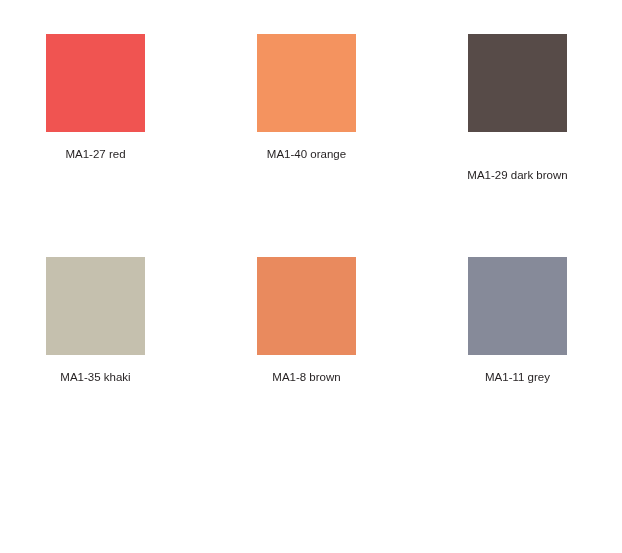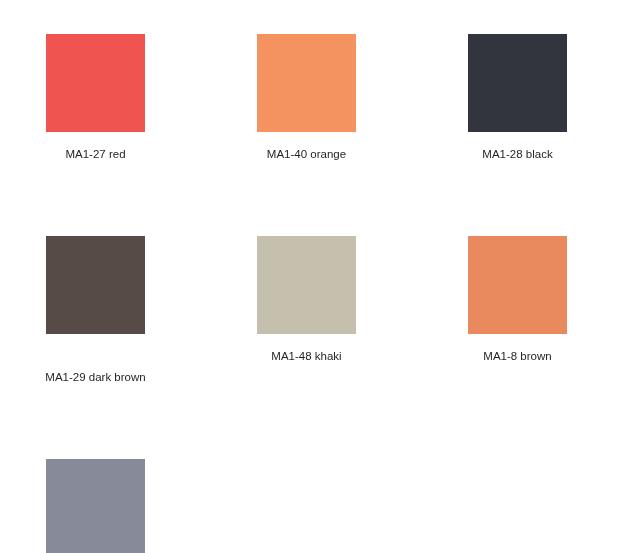--- a/index.html
+++ b/index.html
@@ -63,33 +63,29 @@
     <div class="swatch-cell">
       <span class="swatch-chip" style="background: rgb(240, 84, 81);"></span>
       <span class="swatch-label" style="color: rgb(35, 31, 32);">MA1-27 red</span>
     </div>
 
     <div class="swatch-cell">
       <span class="swatch-chip" style="background: rgb(244, 147, 95);"></span>
       <span class="swatch-label" style="color: rgb(35, 31, 32);">MA1-40 orange</span>
     </div>
 
-    <div class="swatch-cell">
-      <span class="swatch-chip" style="background: rgb(50, 53, 61);"></span>
-      <span class="swatch-label" style="color: rgb(35, 31, 32);">MA1-28 black</span>
-    </div>
 
     <div class="swatch-cell">
       <span class="swatch-chip" style="background: rgb(87, 75, 72);"></span>
       <span class="swatch-label" style="color: rgb(35, 31, 32); margin-top: 36px;">MA1-29 dark brown</span>
     </div>
 
     <div class="swatch-cell">
       <span class="swatch-chip" style="background: rgb(197, 192, 174);"></span>
-      <span class="swatch-label" style="color: rgb(35, 31, 32);">MA1-48 khaki</span>
+      <span class="swatch-label" style="color: rgb(35, 31, 32);">MA1-35 khaki</span>
     </div>
 
     <div class="swatch-cell">
       <span class="swatch-chip" style="background: rgb(233, 138, 94);"></span>
       <span class="swatch-label" style="color: rgb(35, 31, 32);">MA1-8 brown</span>
     </div>
 
     <div class="swatch-cell">
       <span class="swatch-chip" style="background: rgb(134, 138, 153);"></span>
       <span class="swatch-label" style="color: rgb(35, 31, 32);">MA1-11 grey</span>

